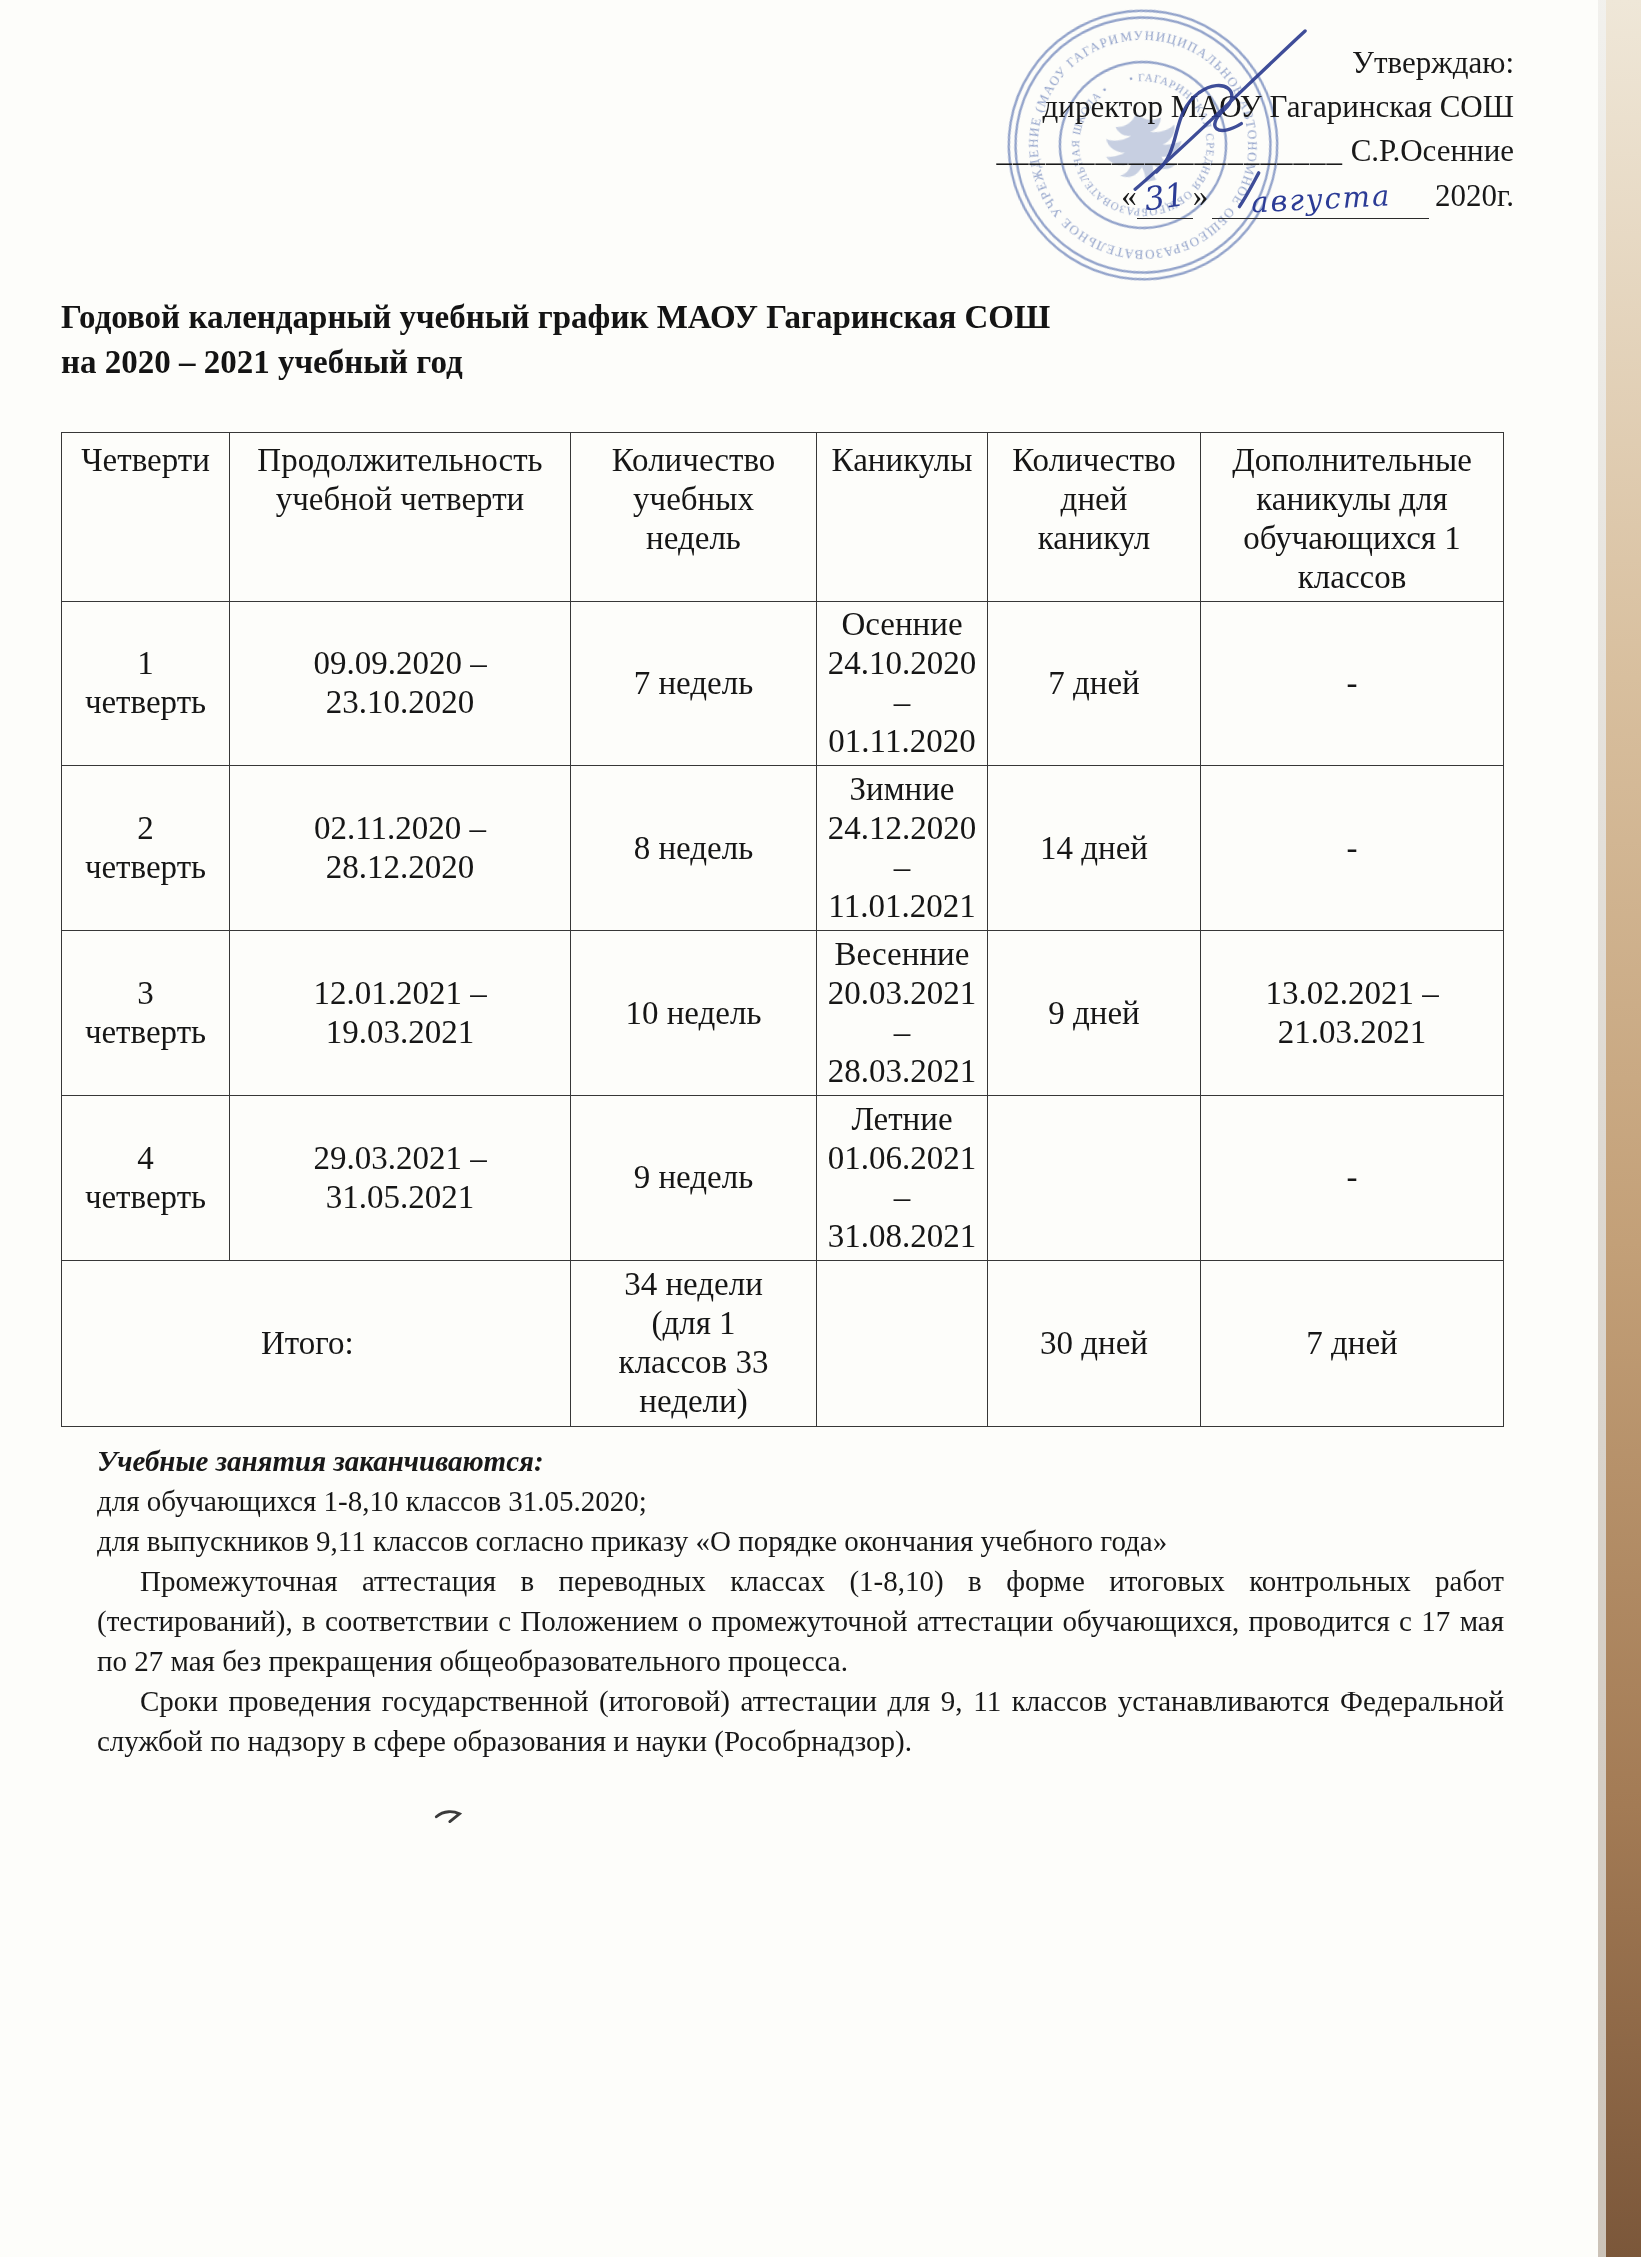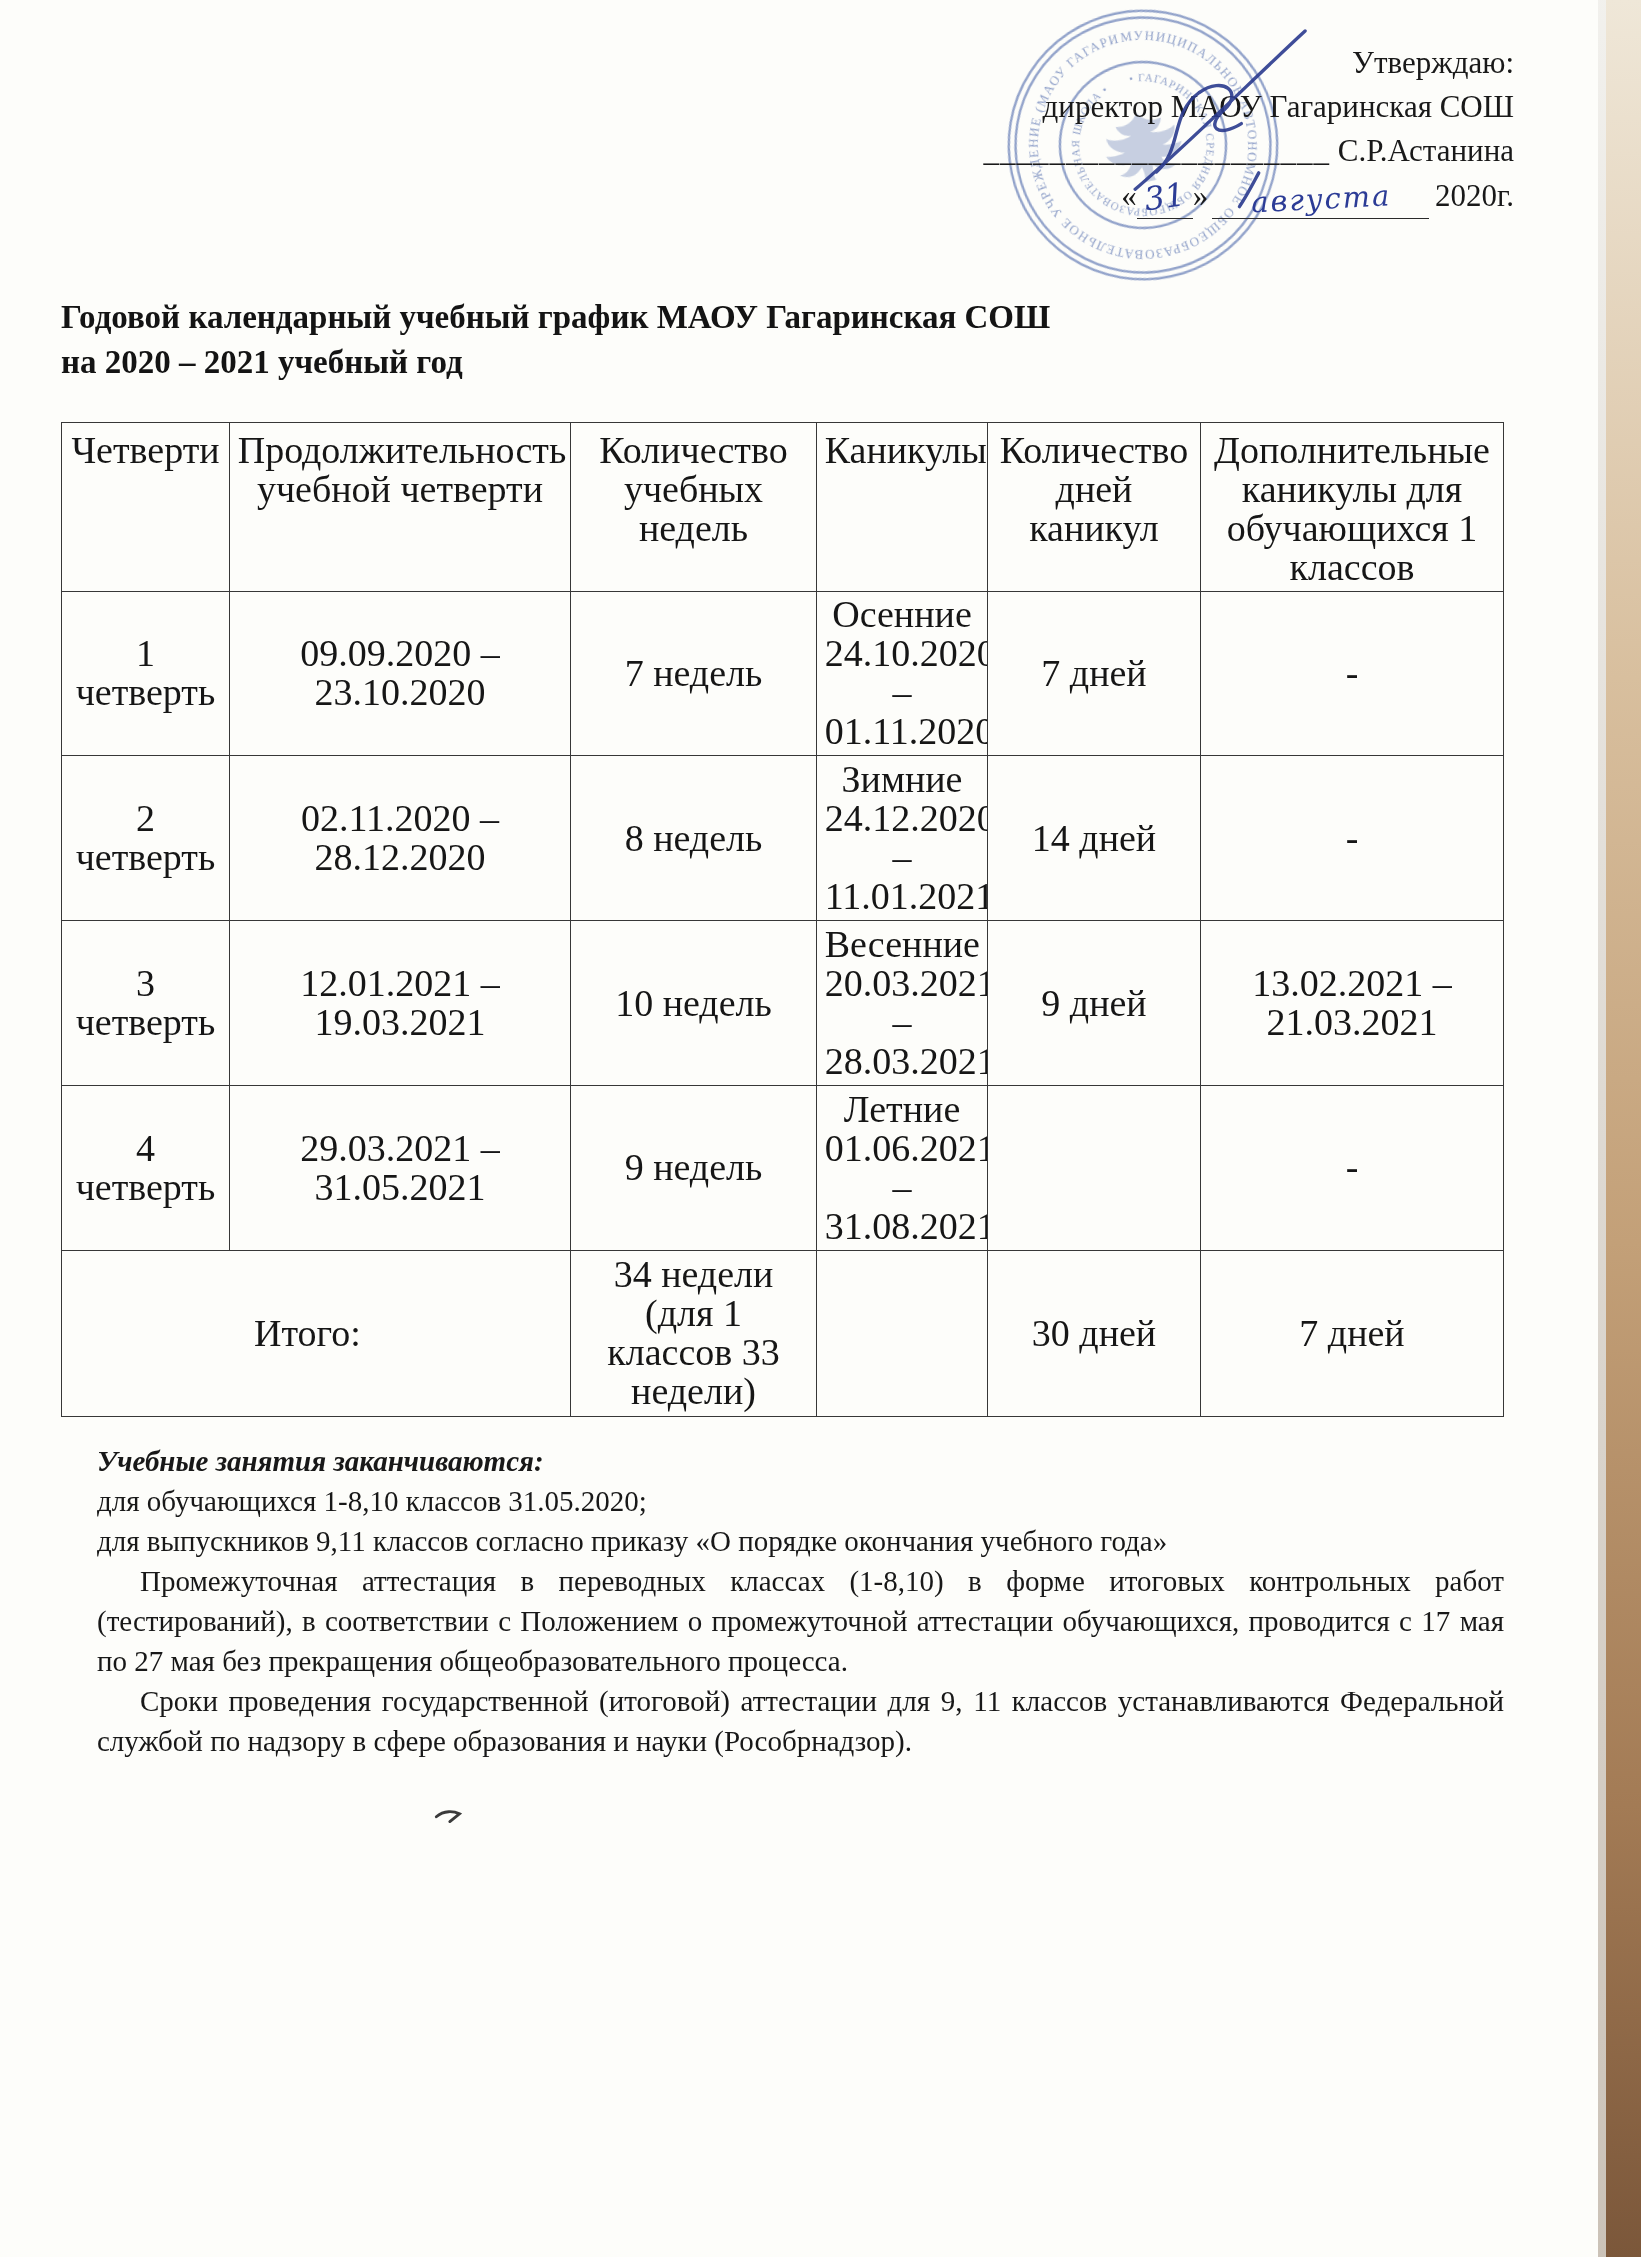--- a/index.html
+++ b/index.html
@@ -62,23 +62,23 @@
 
   
   .doc-title {
     position:absolute; top:295px; left:61px; width:1442px;
     text-align:left; font-weight:bold; font-size:33px; line-height:45px;
     color:#141414; z-index:3;
   }
 
   
   .schedule {
-    position:absolute; top:422px; left:61px; width:1442px;
+    position:absolute; top:432px; left:61px; width:1442px;
     border-collapse:collapse; table-layout:fixed;
-    font-size:38px; line-height:39px; color:#161616;
+    font-size:33px; line-height:39px; color:#161616;
     z-index:3;
   }
   .schedule col.c1{width:168px} .schedule col.c2{width:341px}
   .schedule col.c3{width:246px} .schedule col.c4{width:171px}
   .schedule col.c5{width:213px} .schedule col.c6{width:303px}
   .schedule th, .schedule td {
     border:1.9px solid #373737; text-align:center;
     padding:3.9px 7.7px; white-space:pre-line; overflow:hidden;
   }
   .schedule thead tr { height:156px; }
@@ -118,21 +118,21 @@
       <textPath href="#ring2" data-name="stamp-inner-text">• ГАГАРИНСКАЯ СРЕДНЯЯ ОБЩЕОБРАЗОВАТЕЛЬНАЯ ШКОЛА •</textPath>
     </text>
     <g data-name="stamp-emblem-eagle" fill="#8094c6" opacity="0.5">
       <path d="M146,112 c-6,10 -16,12 -24,10 c2,8 8,12 14,12 c-10,4 -20,2 -26,-2 c0,10 8,16 16,18 c-8,2 -14,2 -20,0 c4,10 14,14 24,12 c-2,6 -8,10 -14,10 c8,6 18,4 24,-4 c2,6 2,12 0,16 h12 c-2,-4 -2,-10 0,-16 c6,8 16,10 24,4 c-6,0 -12,-4 -14,-10 c10,2 20,-2 24,-12 c-6,2 -12,2 -20,0 c8,-2 16,-8 16,-18 c-6,4 -16,6 -26,2 c6,0 12,-4 14,-12 c-8,2 -18,0 -24,-10 z"></path>
     </g>
   </svg>
 
   <div class="approval" data-name="approval-block">
     <div data-name="approval-line-approve">Утверждаю:</div>
     <div data-name="approval-line-director">директор МАОУ Гагаринская СОШ</div>
-    <div data-name="approval-signature-line"><span class="sig-rule" data-name="signature-rule">_____________________</span> <span data-name="director-name">С.Р.Астанина</span></div>
+    <div data-name="approval-signature-line"><span class="sig-rule" data-name="signature-rule">_____________________</span> <span data-name="director-name">С.Р.Осенние</span></div>
     <div data-name="approval-date-line"><span data-name="quote-open">«</span><span class="day-box" data-name="date-day-box"><span class="hand day" data-name="handwritten-day">31</span></span><span data-name="quote-close">»</span><span class="month-line" data-name="date-month-line"><span class="hand month" data-name="handwritten-month">августа</span></span><span data-name="date-year">2020г.</span></div>
   </div>
 
   <div class="doc-title" data-name="document-title">
     <div data-name="title-line-1">Годовой календарный учебный график МАОУ Гагаринская СОШ</div>
     <div data-name="title-line-2">на 2020 – 2021 учебный год</div>
   </div>
 
   <table class="schedule" data-name="schedule-table">
     <colgroup>

